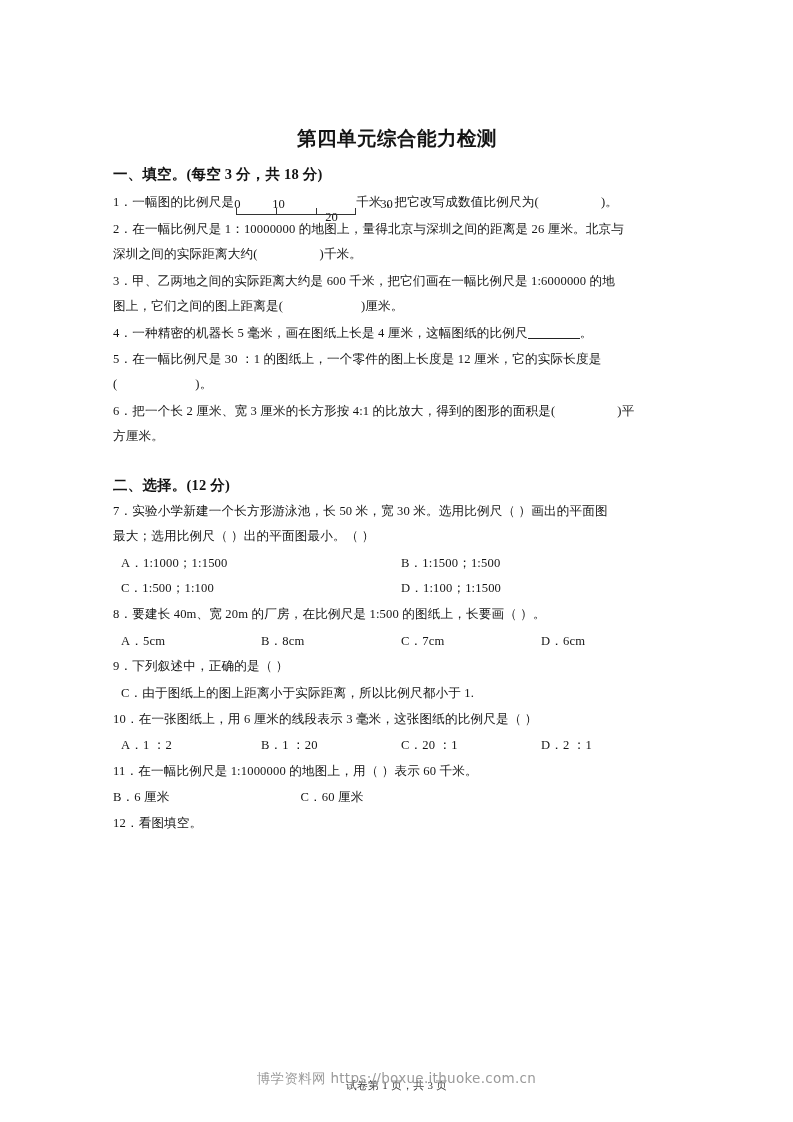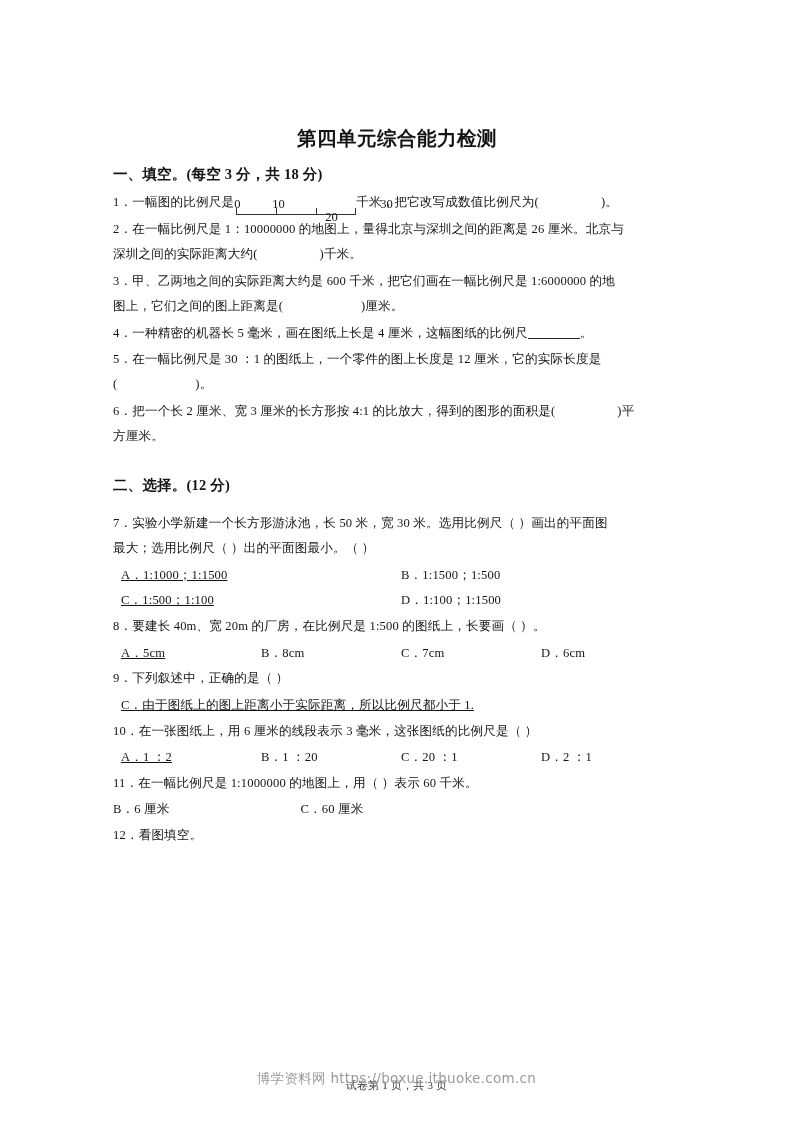--- a/index.html
+++ b/index.html
@@ -40,21 +40,21 @@
   }
 
   .section-head {
     font-size: 14.5px;
     font-weight: bold;
     margin: 0 0 6px 0;
     letter-spacing: 0.2px;
   }
   .section-head.second {
     margin-top: 26px;
-    margin-bottom: 16px;
+    margin-bottom: 4px;
   }
 
   .q {
     font-size: 12.6px;
     line-height: 2.02;
     margin: 0 0 1px 0;
     text-align: justify;
     letter-spacing: 0.15px;
   }
 
@@ -83,21 +83,21 @@
     line-height: 2.05;
     display: flex;
     letter-spacing: 0.15px;
   }
   .opts.two > div { width: 50%; }
   .opts.two-wide > div:first-child { width: 51%; }
   .opts.four > div { width: 25%; }
   .opts.three > div:nth-child(1) { width: 33%; }
   .opts.three > div:nth-child(2) { width: 34%; }
   .opts.three > div:nth-child(3) { width: 33%; text-align: right; }
-  .opts .opt-ind { padding-left: 8px; text-decoration: underline; }
+  .opts .opt-ind { padding-left: 8px; }
 
   
   .scalebar {
     display: inline-block;
     position: relative;
     vertical-align: baseline;
     width: 122px;
     height: 1em;
   }
   .scalebar .nums {

